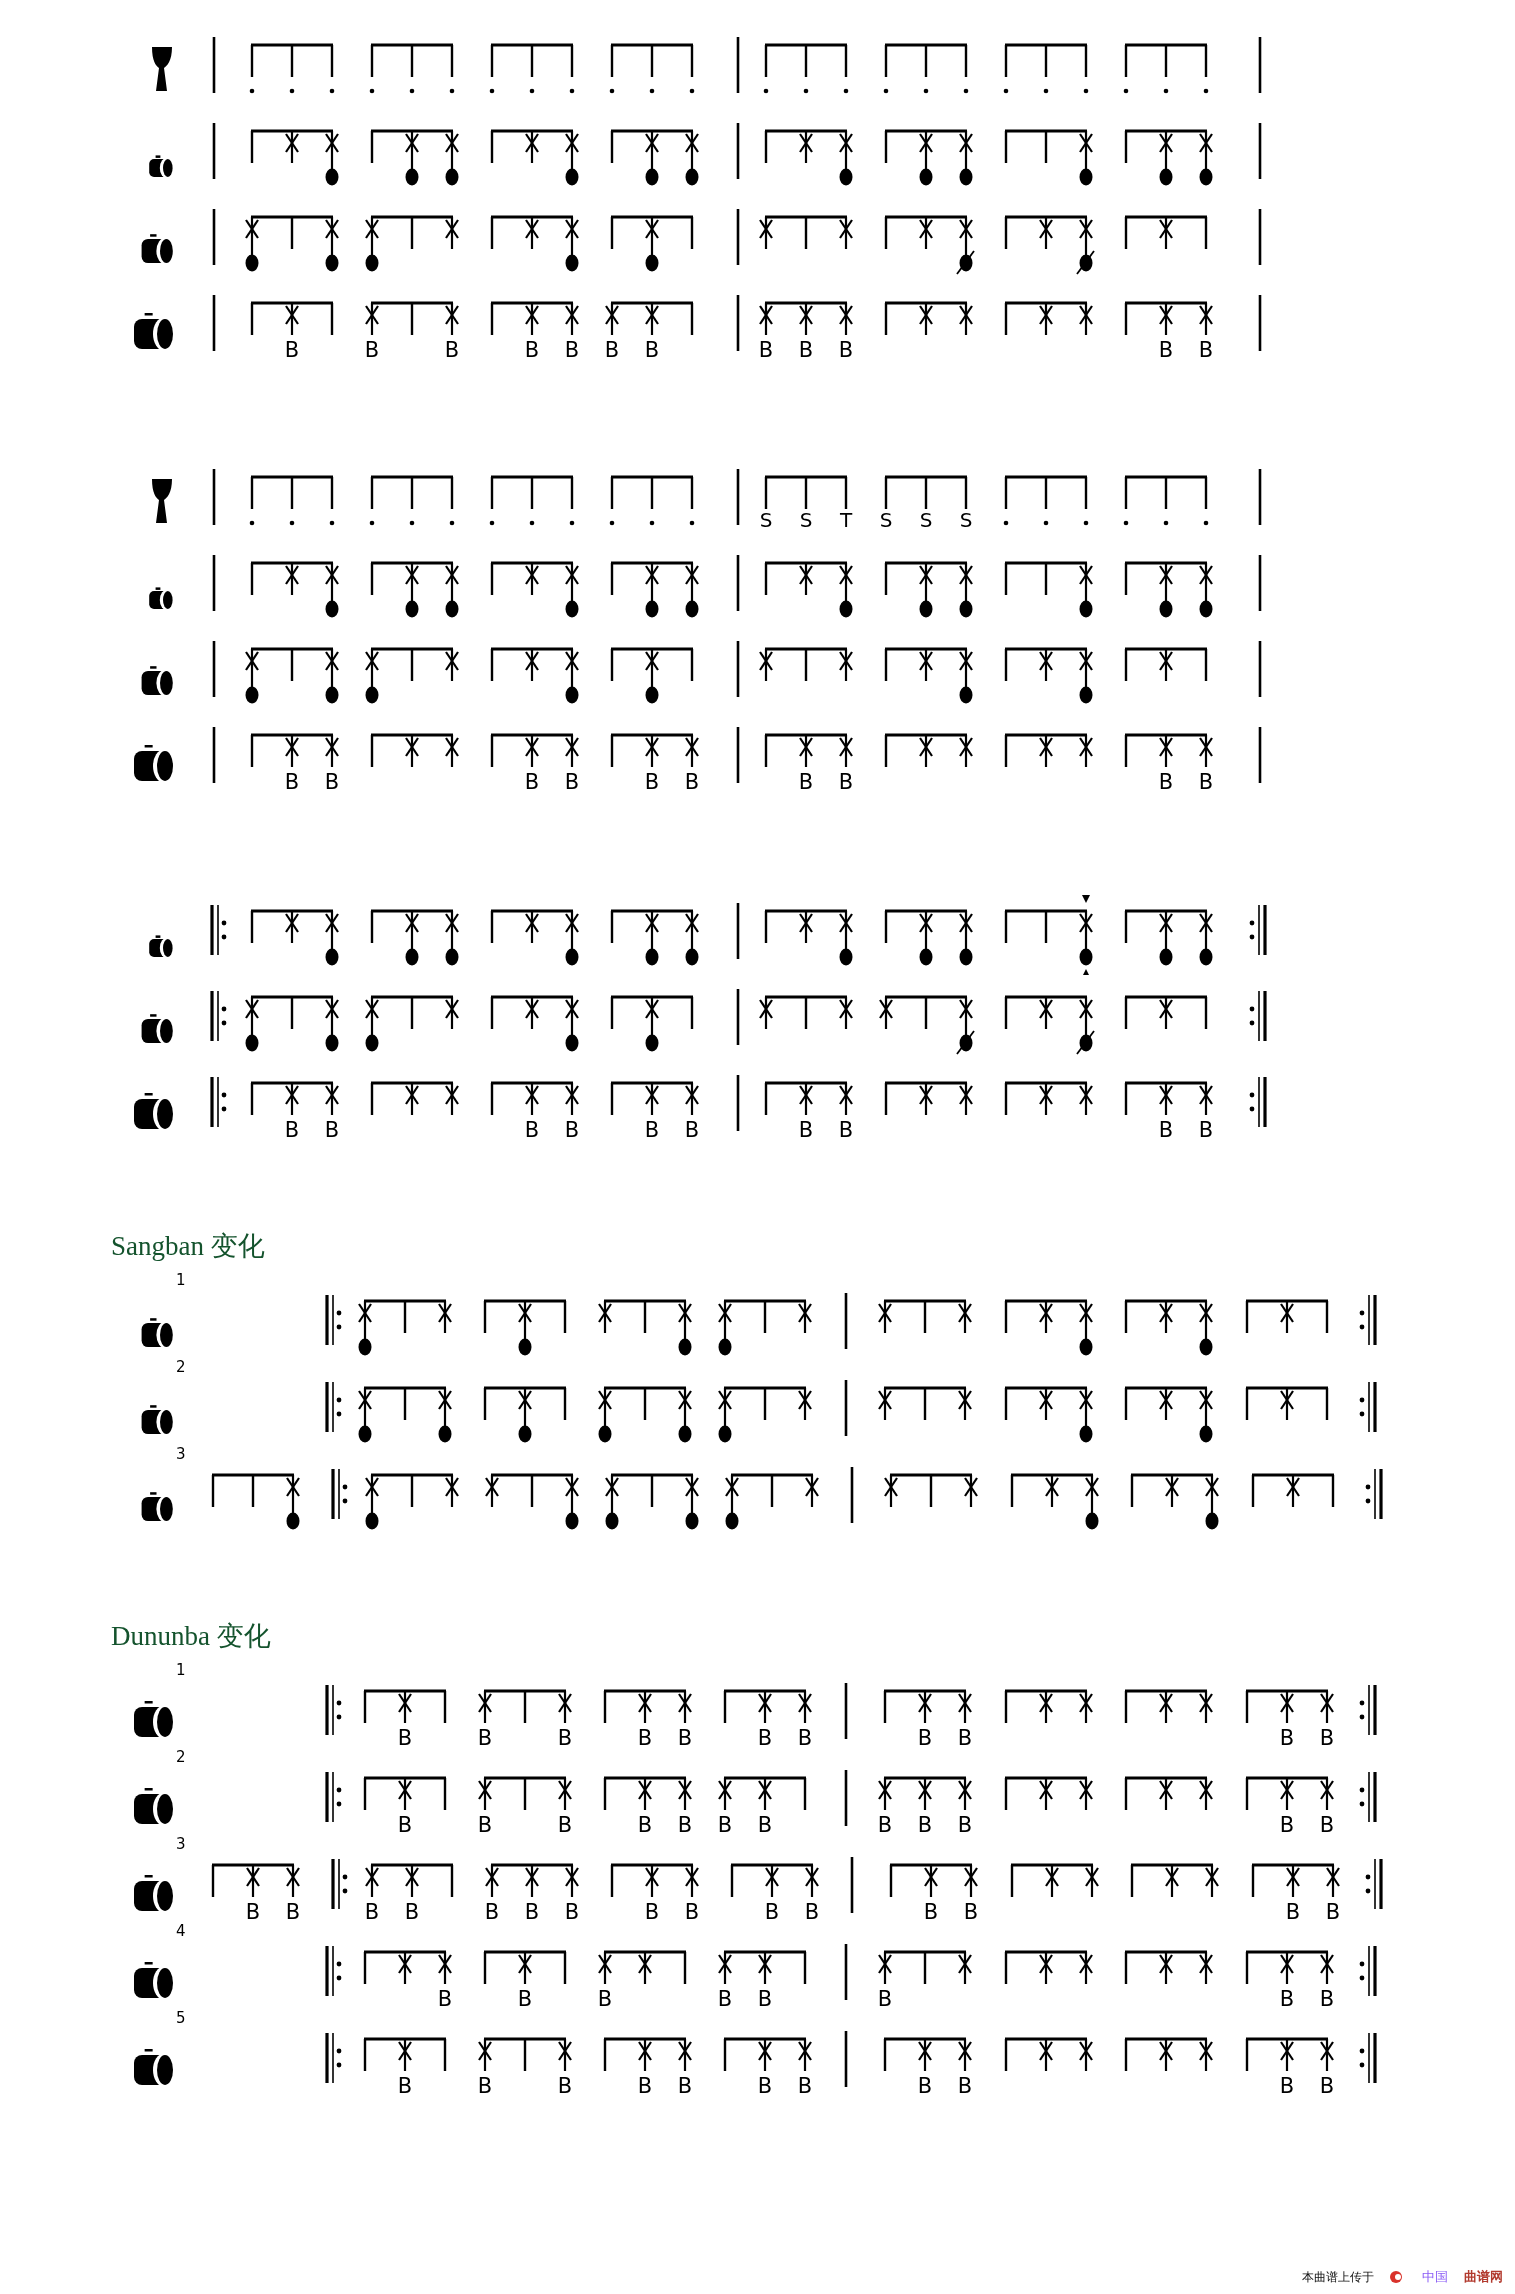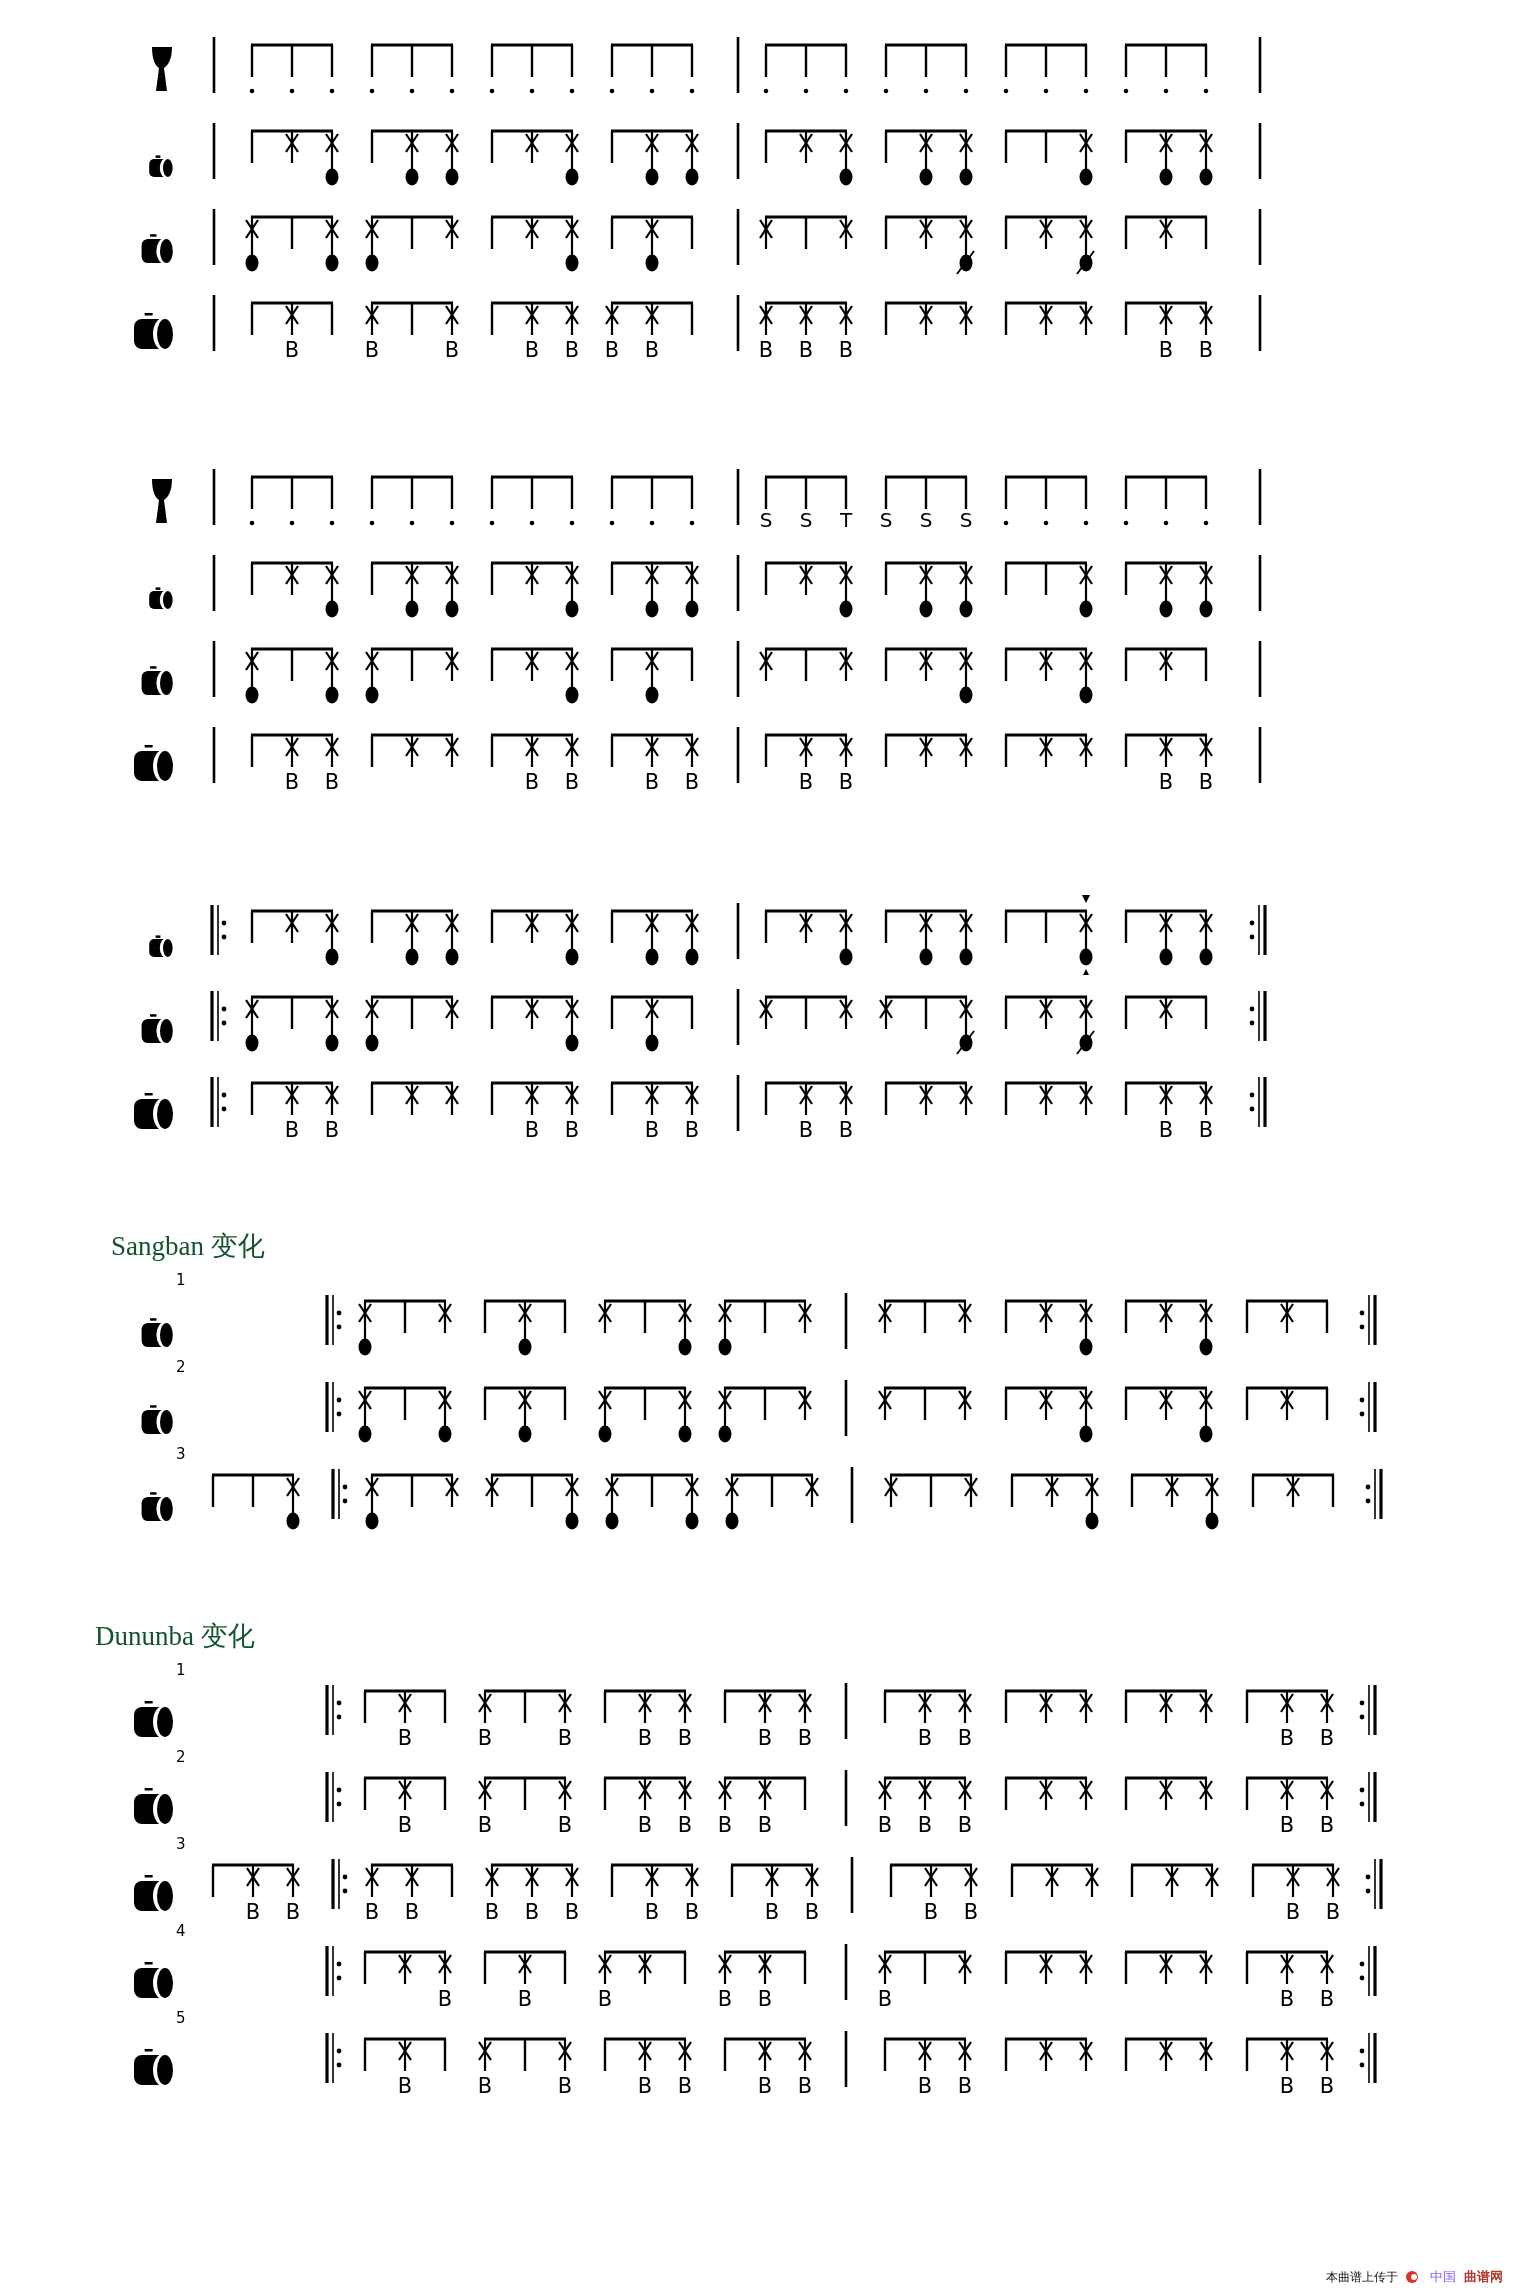--- a/index.html
+++ b/index.html
@@ -2,21 +2,21 @@
 <html><head>
 <meta charset="utf-8">
 <style>
   html, body { margin: 0; padding: 0; background: #ffffff; }
   body { width: 1515px; height: 2294px; position: relative; overflow: hidden;
          font-family: "DejaVu Sans", sans-serif; color: #000; }
   #score { position: absolute; left: 0; top: 0; width: 1515px; height: 2294px; }
   .section-title { position: absolute; font-family: "Liberation Serif", "DejaVu Serif", serif;
                    font-size: 27px; color: #14532d; white-space: nowrap; }
   .footer { position: absolute; right: 12px; bottom: 8px; display: flex; align-items: center;
-            gap: 8px; font-size: 12px; color: #111; white-space: nowrap; }
+            gap: 16px; font-size: 12px; color: #111; white-space: nowrap; }
   .footer .brand-logo { width: 16px; height: 14px; position: relative; }
   .footer .brand-logo::before { content: ""; position: absolute; left: 0; top: 1px; width: 12px; height: 12px;
             border-radius: 50%; background: #d9322b; }
   .footer .brand-logo::after { content: ""; position: absolute; left: 5px; top: 4px; width: 6px; height: 6px;
             border-radius: 50%; background: #fff; }
   .footer .brand-a { font-weight: normal; color: #8b5cf6; font-size: 13px; }
   .footer .brand-b { font-weight: bold; color: #b23a2e; font-size: 13px; }
   svg text { font-family: "DejaVu Sans", sans-serif; }
 </style>
 </head>
@@ -3534,20 +3534,20 @@
           <line x1="846" y1="2031" x2="846" y2="2087" stroke="#000" stroke-width="2.6"></line>
           <g>
             <circle cx="1362" cy="2051" r="2.4" fill="#000"></circle>
             <circle cx="1362" cy="2065" r="2.4" fill="#000"></circle>
             <line x1="1369" y1="2033" x2="1369" y2="2083" stroke="#000" stroke-width="1.6"></line>
             <line x1="1375" y1="2033" x2="1375" y2="2083" stroke="#000" stroke-width="3.2"></line>
           </g>
         </g>
       </g>
     </svg>
-<div class="section-title" style="left: 111px; top: 1228px;">Sangban  变化</div><div class="section-title" style="left: 95px; top: 1618px;">Dununba  变化</div></div>
+<div class="section-title" style="left: 111px; top: 1228px;">Sangban  变化</div><div class="section-title" style="left: 111px; top: 1618px;">Dununba  变化</div></div>
 
 <div class="footer">
   <span>本曲谱上传于</span>
   <span class="brand-logo"></span>
   <span class="brand-a">中国</span>
     <span class="brand-b">曲谱网</span>
 </div>
 
 </body></html>

